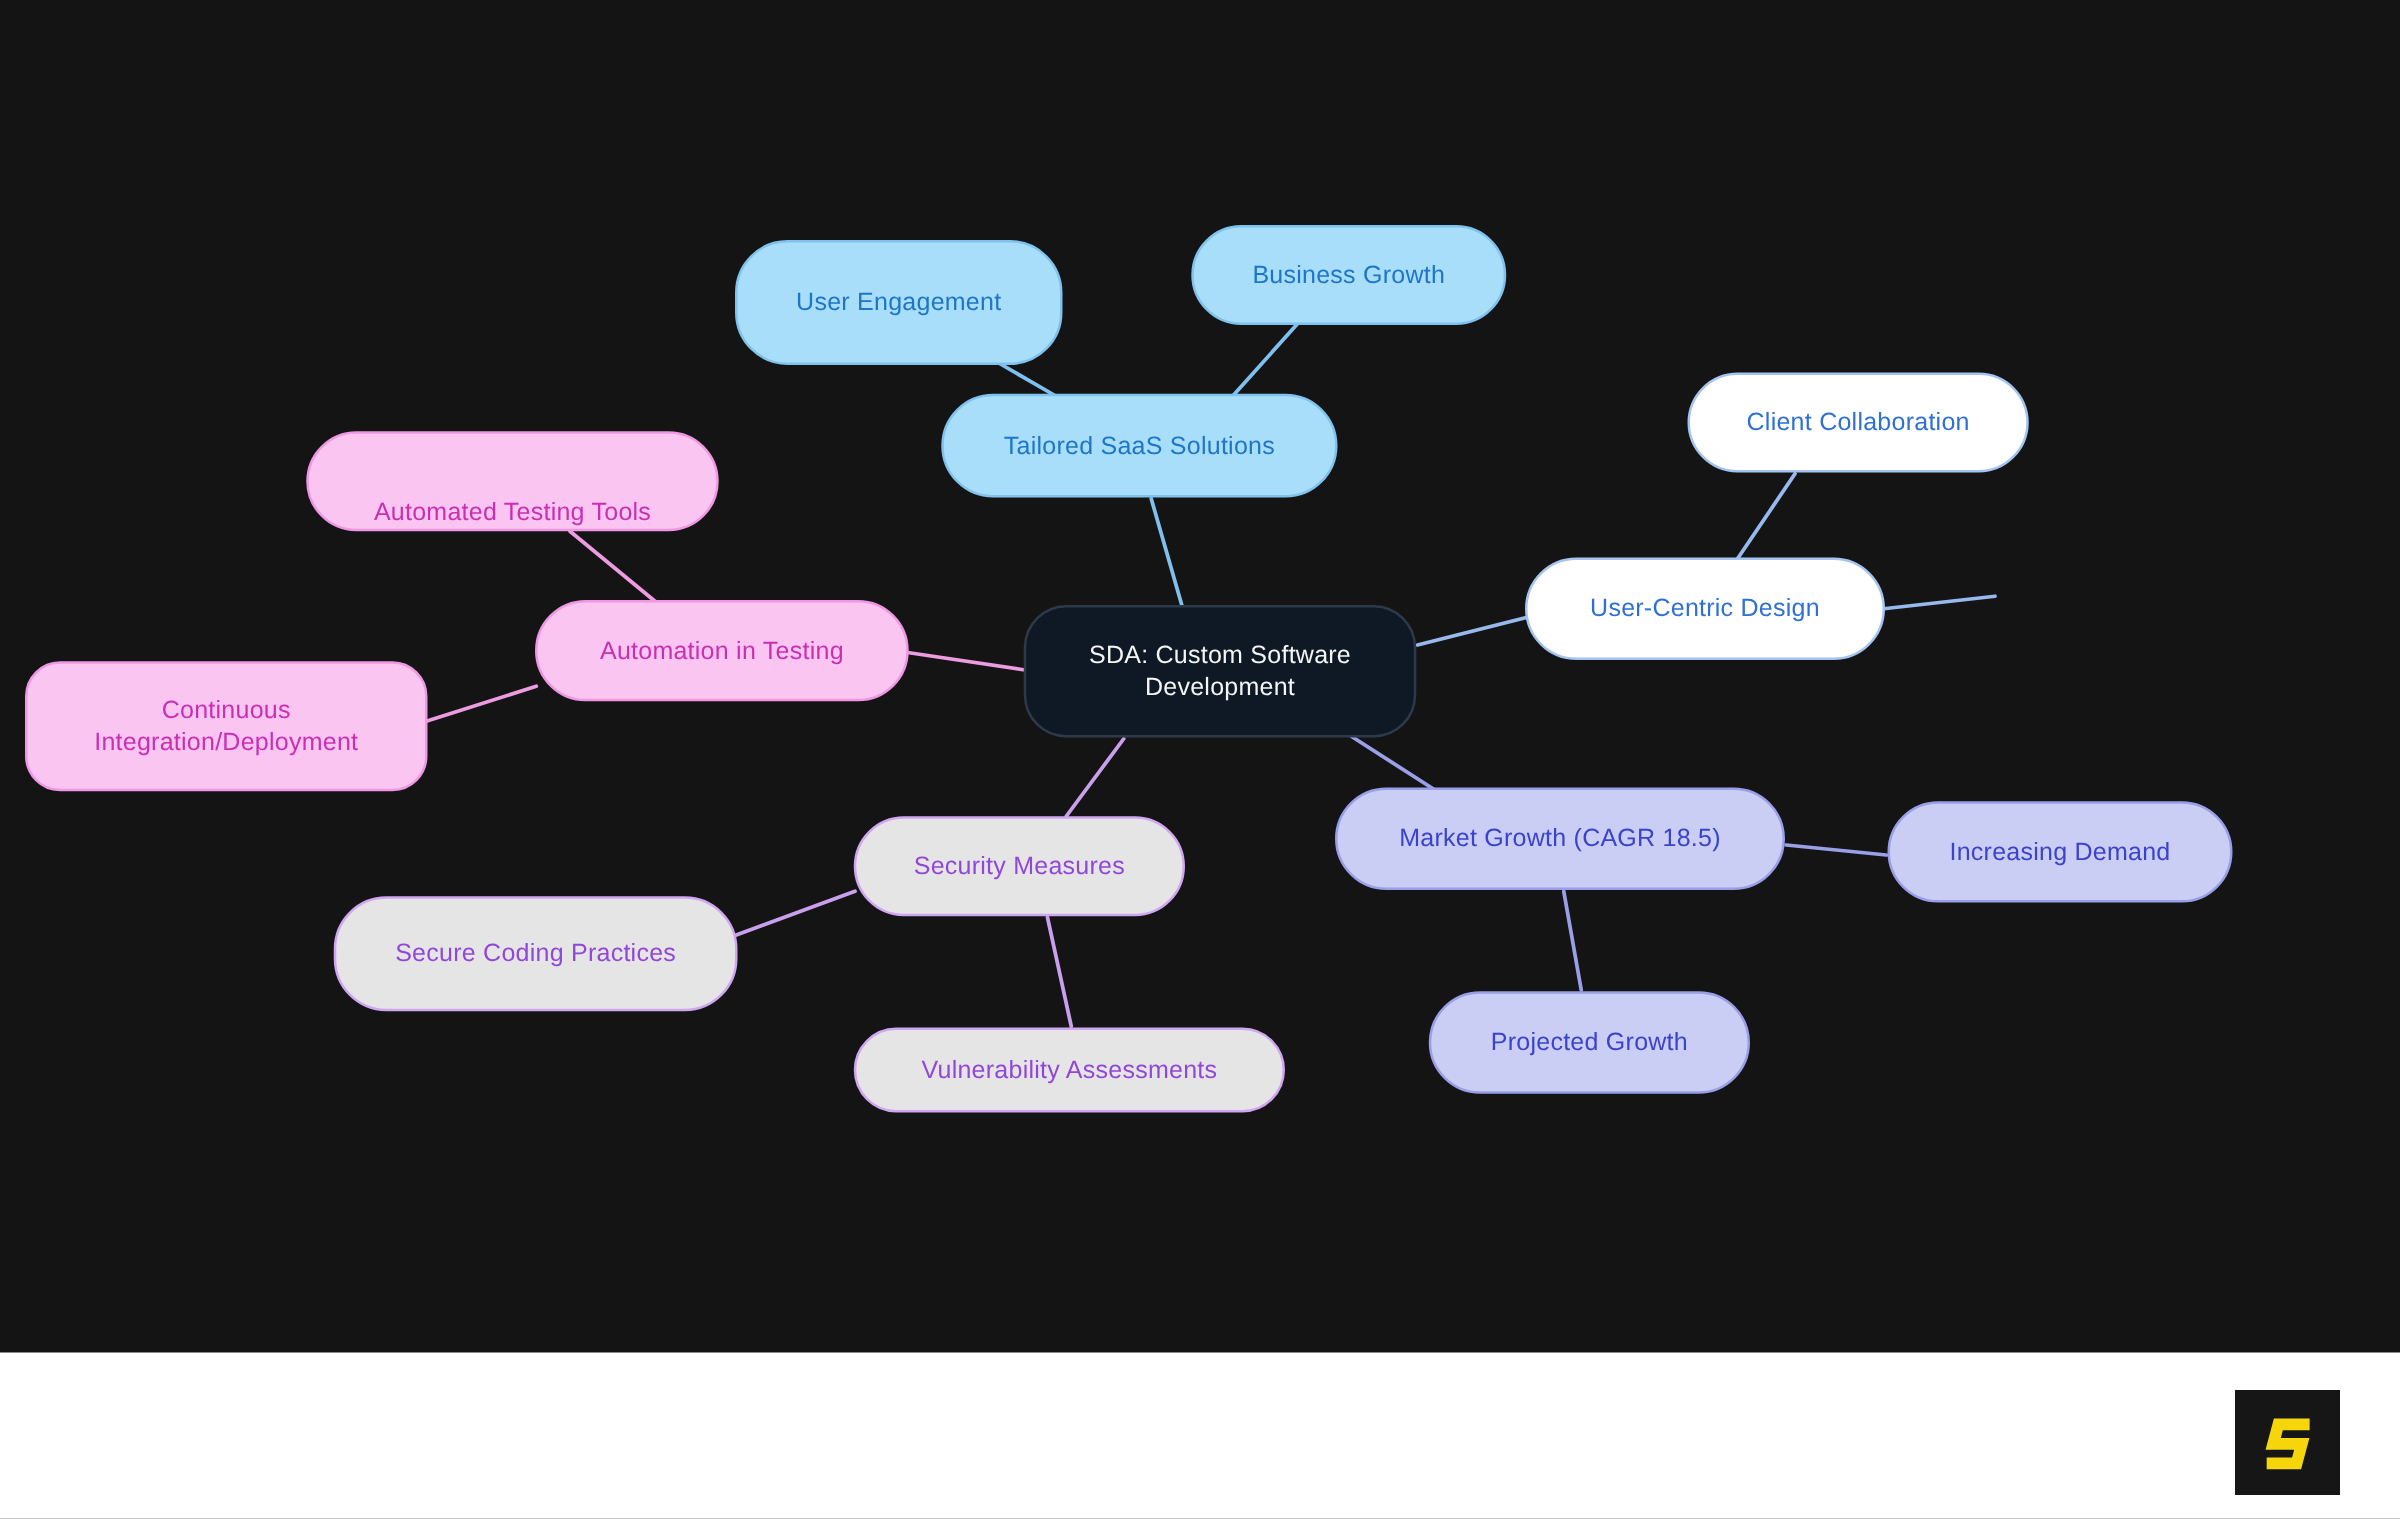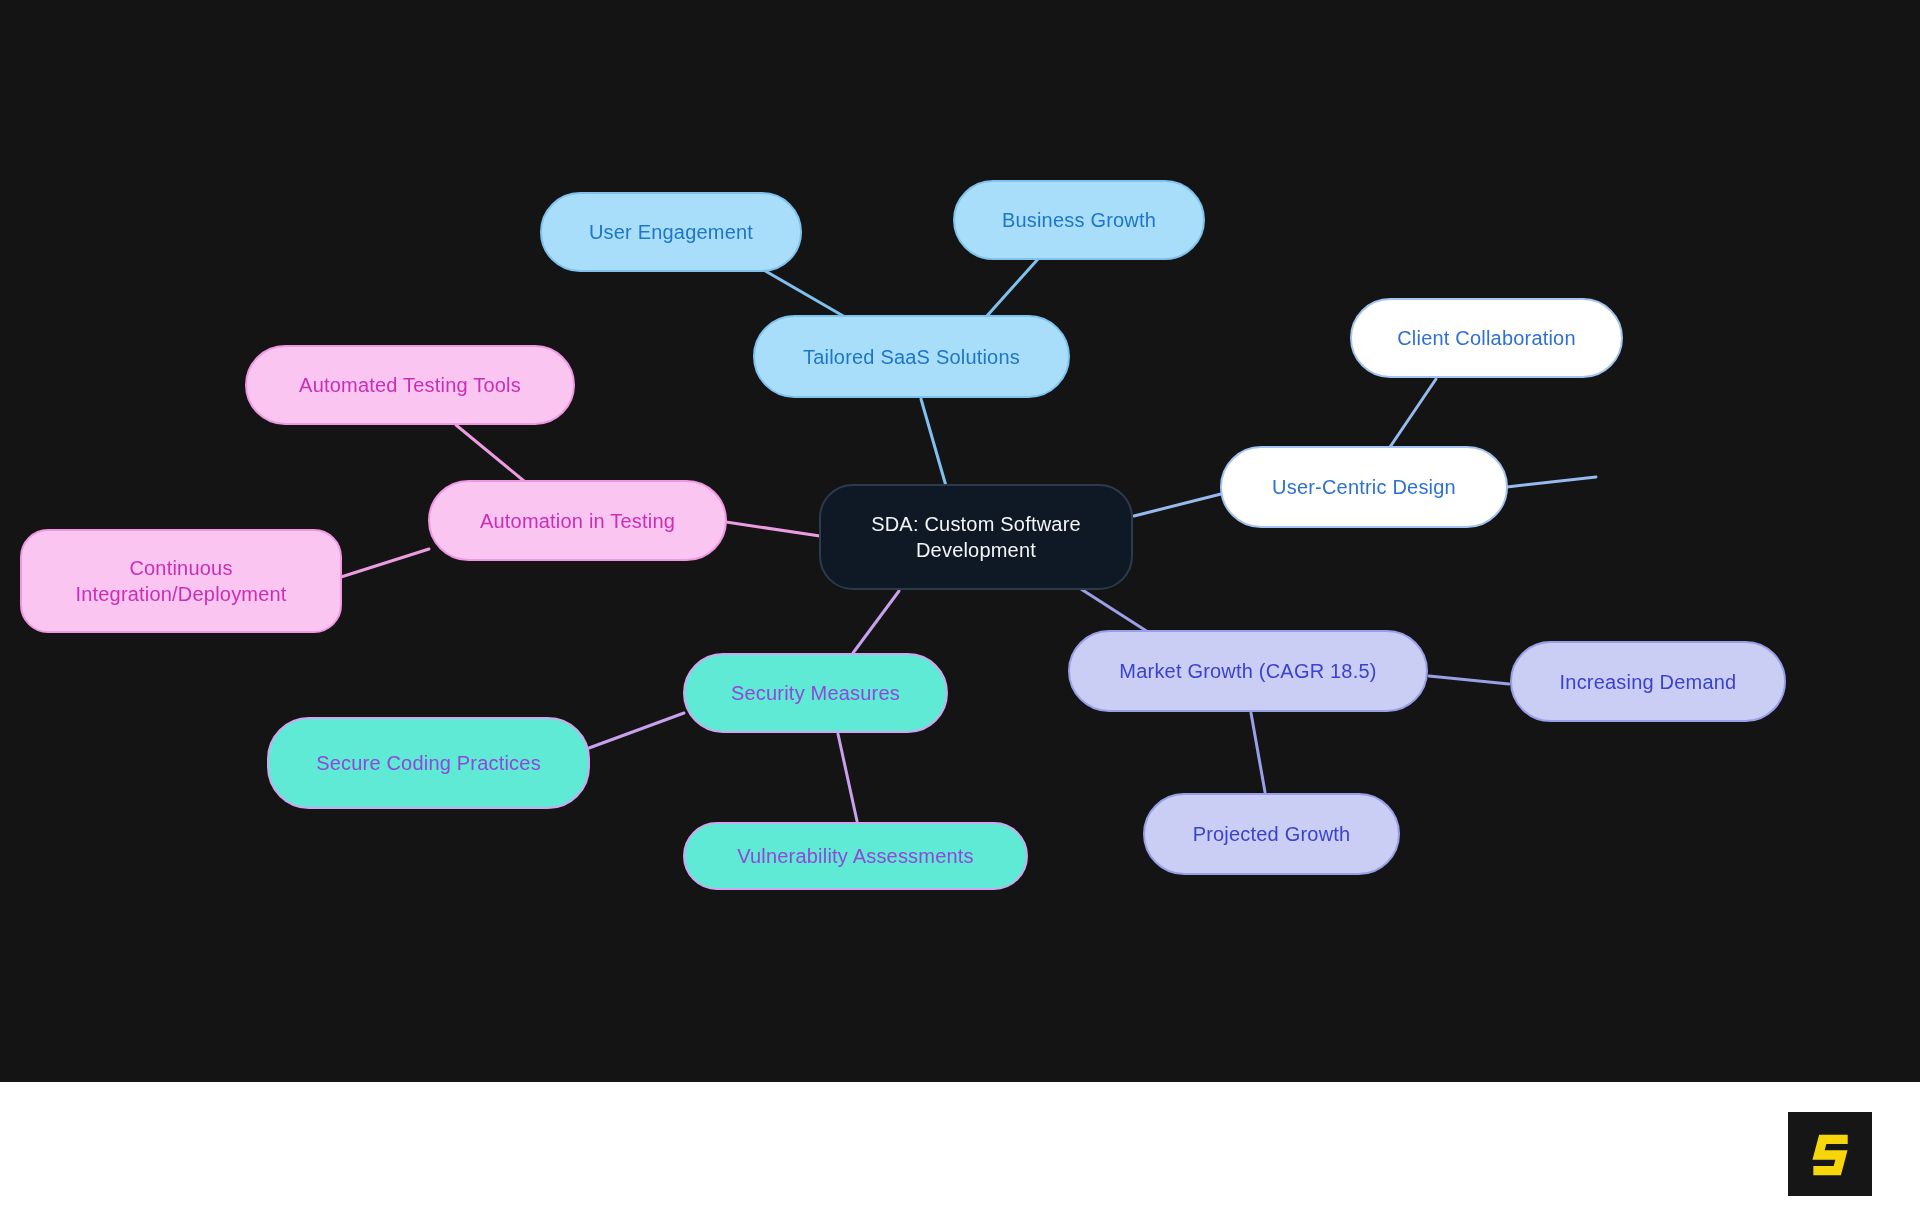--- a/index.html
+++ b/index.html
@@ -27,21 +27,21 @@
   .node.wrap { white-space:normal;text-align:center; }
 
   .n-root {
     background:#0f1925; border-color:#2d3a4a; color:#f4f5f6;
     border-radius:34px; border-width:2px; z-index:2;
     padding:0 24px;
   }
   .c-blue    { background:#a9defb; border-color:#7fc2ee; color:#1d76c6; }
   .c-bluelav { background:#ffffff; border-color:#a3c3f0; color:#2e70d5; }
   .c-pink    { background:#fac5f0; border-color:#ef97e2; color:#ca2fb3; }
-  .c-violet  { background:#5eead4; border-color:#d0a6f0; color:#9147d9;justify-content:center; }
+  .c-violet  { background:#e5e5e5; border-color:#d0a6f0; color:#9147d9;justify-content:center; }
   .c-peri    { background:#cacdf4; border-color:#989ee8; color:#3b43cd; }
 
   .e-blue    { stroke:#7fc0ee; }
   .e-bluelav { stroke:#96b9ee; }
   .e-pink    { stroke:#ee9ce2; }
   .e-violet  { stroke:#c9a0ed; }
   .e-peri    { stroke:#9aa0e8; }
 
   .footer {
     position:absolute; left:0; top:1082px; width:1920px; height:133px;
@@ -76,38 +76,38 @@
     <line class="e-peri" x1="1251" y1="713" x2="1265" y2="792"></line>
   </svg>
 
   <div class="node n-root wrap" style="left:819px; top:484px; width:314px; height:106px;">
     <span>SDA: Custom Software Development</span>
   </div>
 
   <div class="node c-blue" style="left:753px; top:315px; width:317px; height:83px;">
     <span>Tailored SaaS Solutions</span>
   </div>
-  <div class="node c-blue" style="left:540px; top:192px; width:262px; height:80px;">
+  <div class="node c-blue" style="left:588px; top:192px; width:262px; height:100px;">
     <span>User Engagement</span>
   </div>
   <div class="node c-blue" style="left:953px; top:180px; width:252px; height:80px;">
     <span>Business Growth</span>
   </div>
 
   <div class="node c-bluelav" style="left:1220px; top:446px; width:288px; height:82px;">
     <span>User-Centric Design</span>
   </div>
   <div class="node c-bluelav" style="left:1350px; top:298px; width:273px; height:80px;">
     <span>Client Collaboration</span>
   </div>
 
   <div class="node c-pink" style="left:428px; top:480px; width:299px; height:81px;">
     <span>Automation in Testing</span>
   </div>
-  <div class="node c-pink" style="left:245px; top:345px; width:330px; height:80px;">
+  <div class="node c-pink" style="left:245px; top:345px; width:330px; height:80px;align-items:flex-end;">
     <span>Automated Testing Tools</span>
   </div>
   <div class="node c-pink wrap" style="left:20px; top:529px; width:322px; height:104px; border-radius:28px;">
     <span>Continuous Integration/Deployment</span>
   </div>
 
   <div class="node c-violet" style="left:683px; top:653px; width:265px; height:80px;">
     <span>Security Measures</span>
   </div>
   <div class="node c-violet" style="left:267px; top:717px; width:323px; height:92px;">

